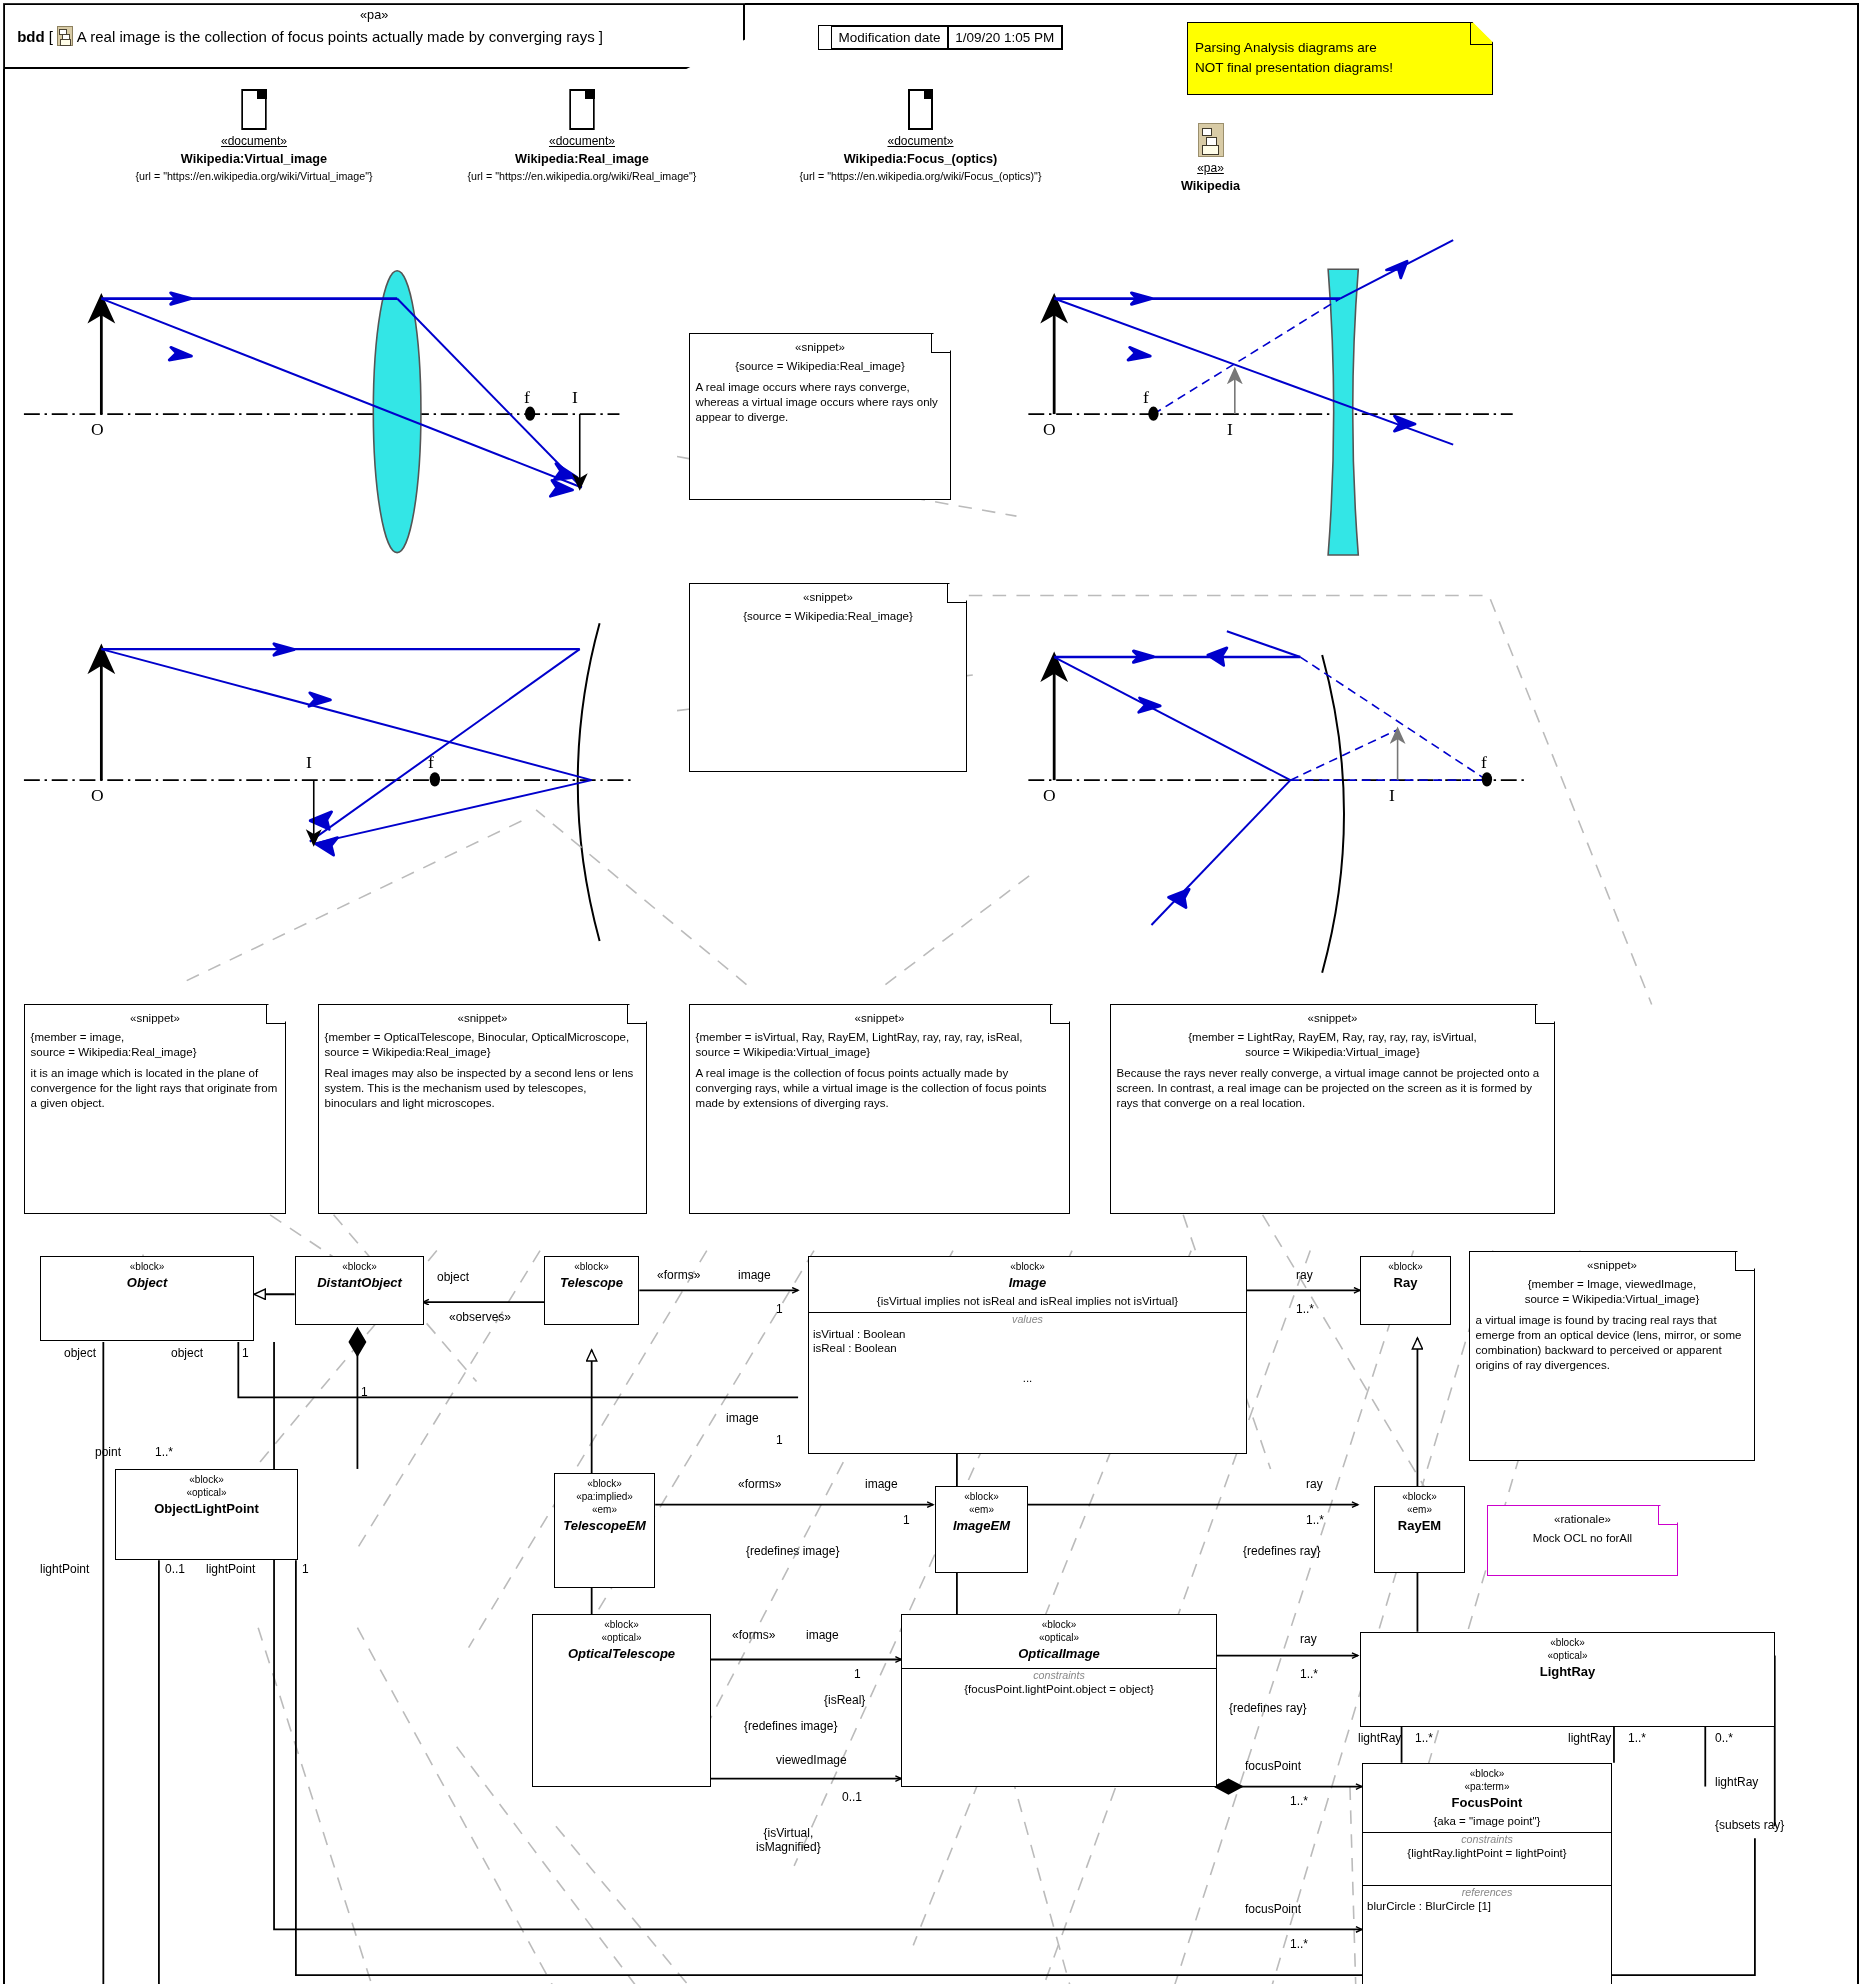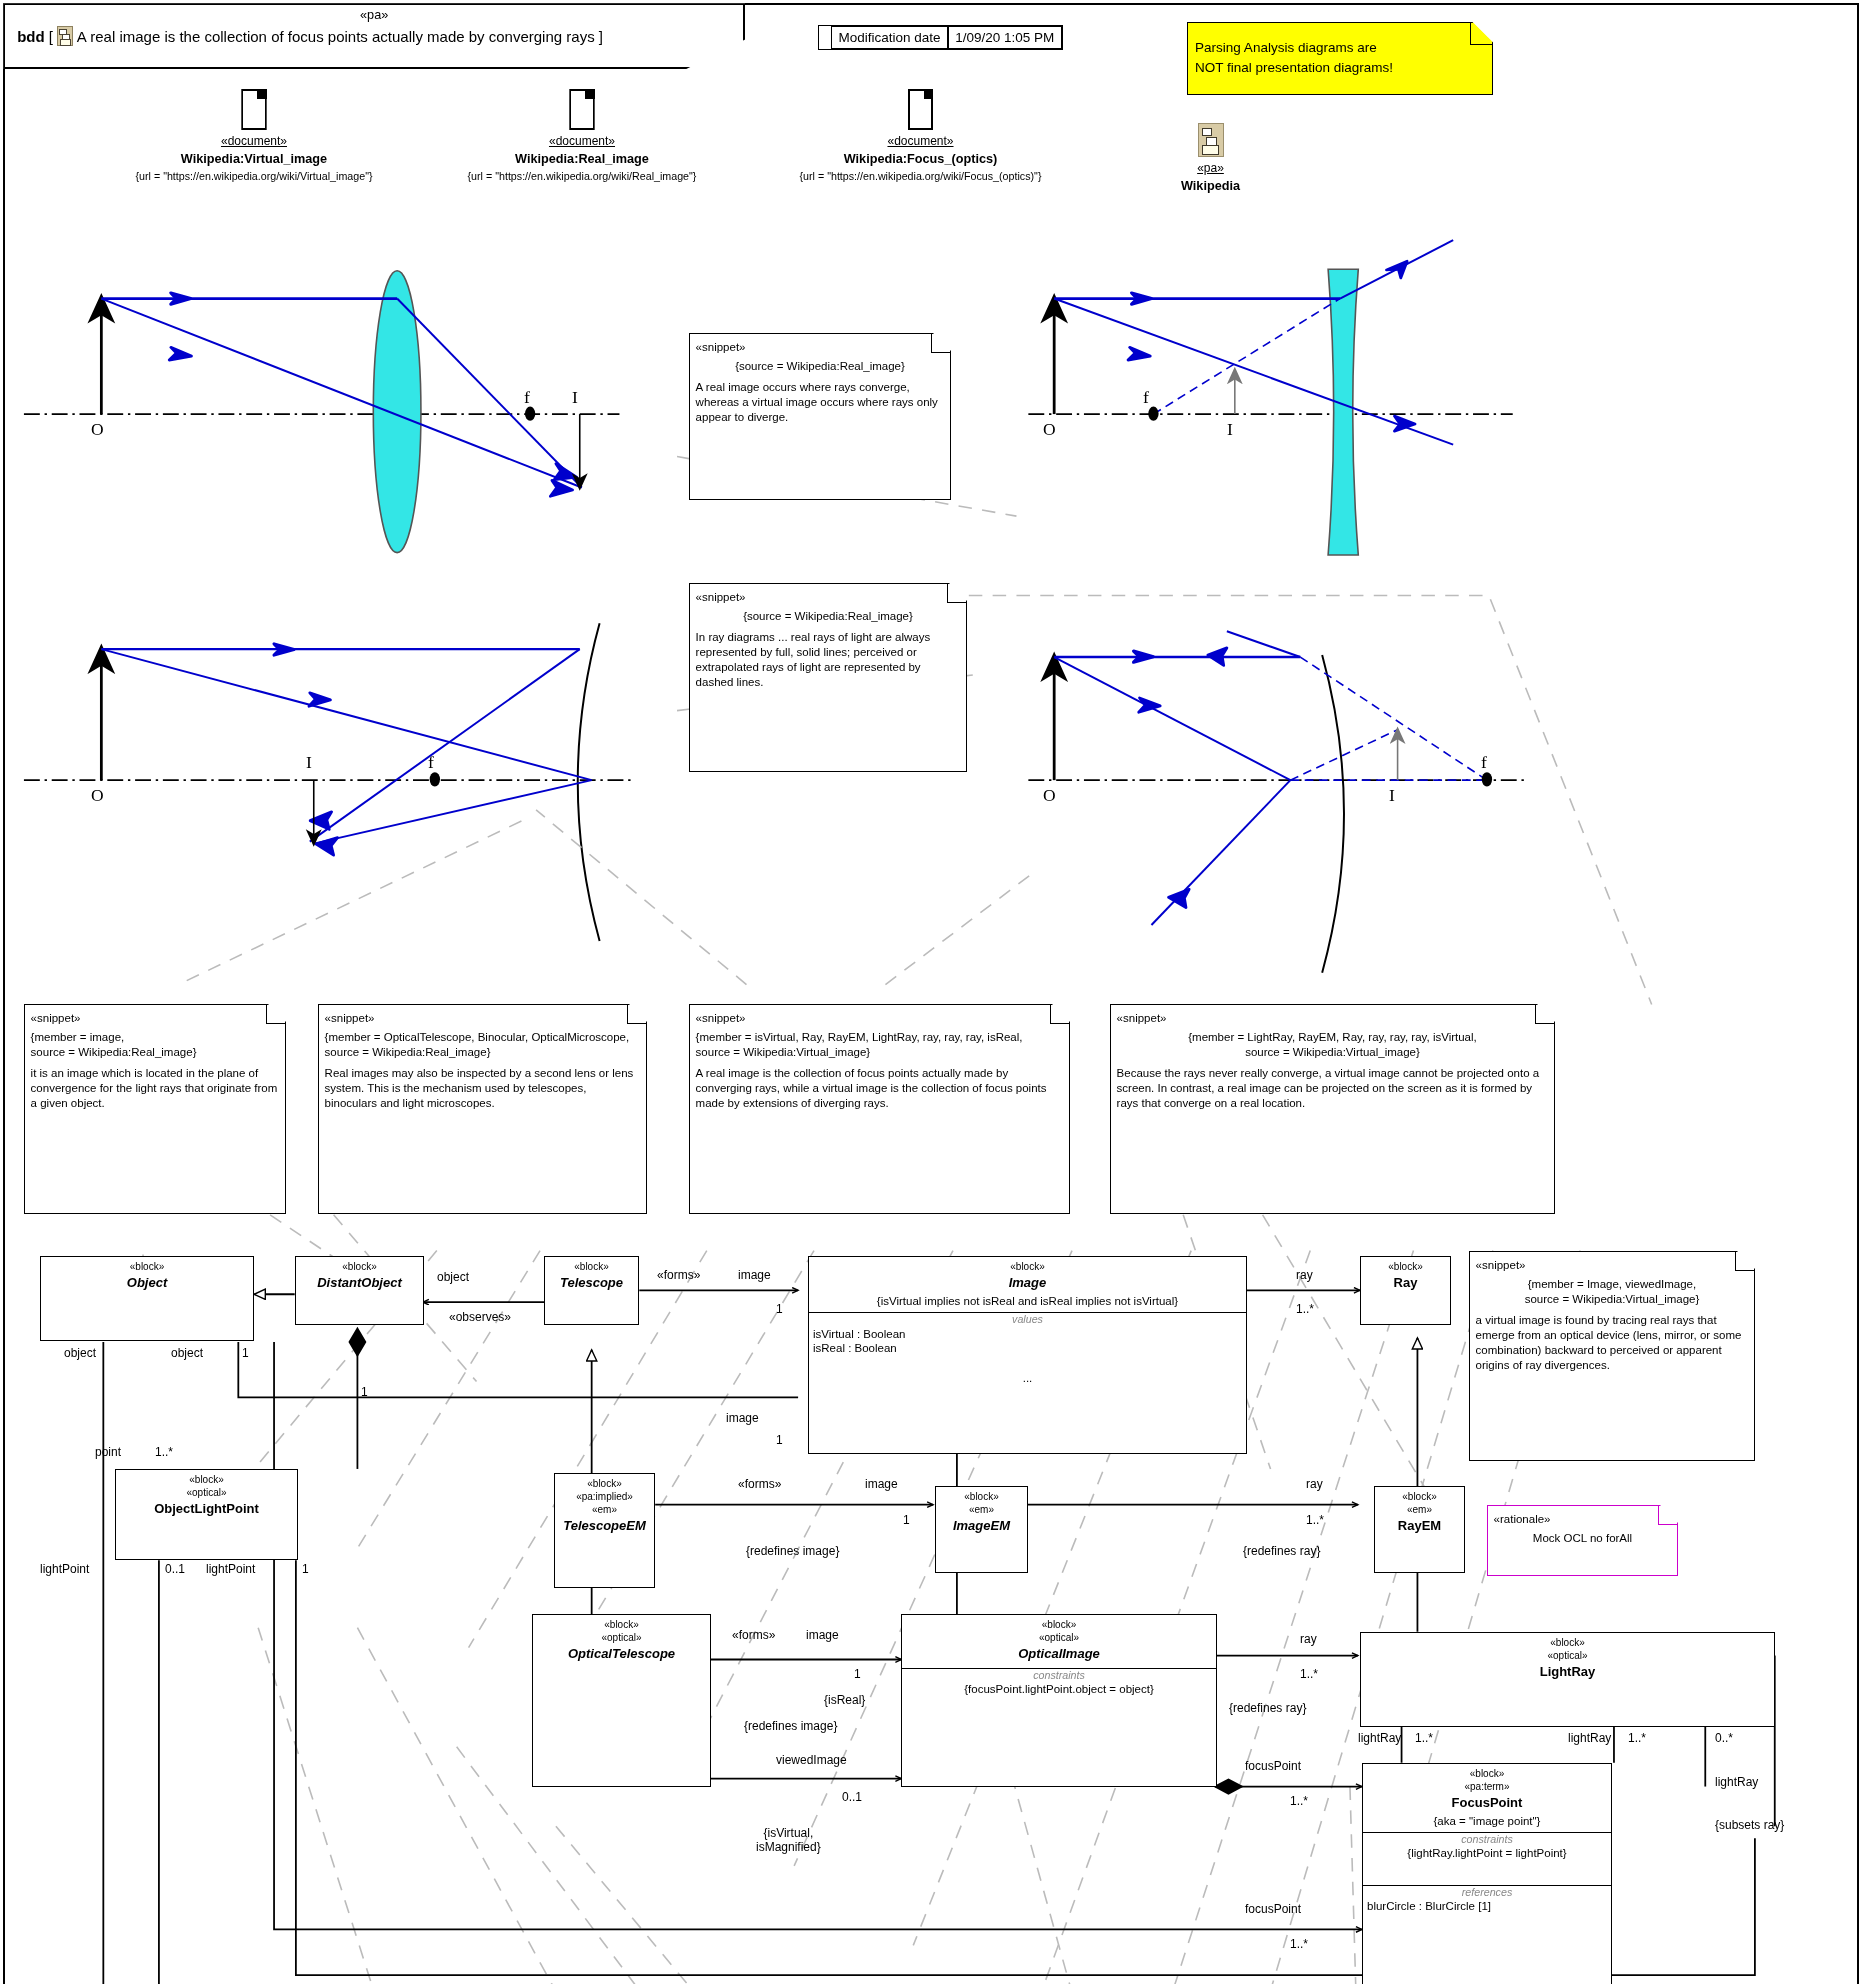--- a/index.html
+++ b/index.html
@@ -40,21 +40,21 @@
   .doc-stereo{font-size:12px;margin-top:4px;text-decoration:underline;}
   .doc-name{font-size:12.7px;font-weight:bold;margin-top:4px;white-space:nowrap;}
   .doc-url{font-size:10.7px;margin-top:4px;white-space:nowrap;}
 
   
   .note{position:absolute;box-sizing:border-box;background:#fff;border:1.6px solid #000;padding:5.6px 5.6px 5.6px 5.6px;font-size:11.5px;line-height:1.32;
       clip-path:polygon(0 0, calc(100% - 18px) 0, 100% 18px, 100% 100%, 0 100%);}
   .note.magenta{border-color:#cc00cc;}
   .note .fold{position:absolute;right:-1.6px;top:-1.6px;width:20px;height:20px;border-left:1.6px solid #000;border-bottom:1.6px solid #000;background:transparent;}
   .note.magenta .fold{border-color:#cc00cc;}
-  .note .stereo{display:block;margin-bottom:4px;}
+  .note .stereo{text-align:center;display:block;margin-bottom:4px;}
   .note .meta{display:block;margin-bottom:5.6px;white-space:pre-line;}
   .note .meta.ctr{text-align:center;}
   .note .body{display:block;white-space:normal;}
 
   
   .blk{position:absolute;box-sizing:border-box;background:#fff;border:1.6px solid #000;}
   .blk .hdr{padding:4px 3.2px 4.8px 3.2px;text-align:center;}
   .blk .st{display:block;font-size:10px;line-height:1.28;}
   .blk .nm{display:block;font-size:13px;font-weight:bold;line-height:1.3;margin-top:1.6px;}
   .blk .nm.it{font-style:italic;}
@@ -341,21 +341,20 @@
     <span class="fold"></span>
     <span class="stereo">«snippet»</span>
     <span class="meta ctr">{source = Wikipedia:Real_image}</span>
     <span class="body">A real image occurs where rays converge, whereas a virtual image occurs where rays only appear to diverge.</span>
   </div>
 
   <div class="note" style="left:689px;top:583px;width:278px;height:189px;">
     <span class="fold"></span>
     <span class="stereo">«snippet»</span>
     <span class="meta ctr">{source = Wikipedia:Real_image}</span>
-    <span class="body">In ray diagrams ... real rays of light are always represented by full, solid lines; perceived or extrapolated rays of light are represented by dashed lines.</span>
   </div>
 
   <div class="note" style="left:24px;top:1004px;width:262px;height:210px;">
     <span class="fold"></span>
     <span class="stereo">«snippet»</span>
     <span class="meta">{member = image,
 source = Wikipedia:Real_image}</span>
     <span class="body">it is an image which is located in the plane of convergence for the light rays that originate from a given object.</span>
   </div>
 

